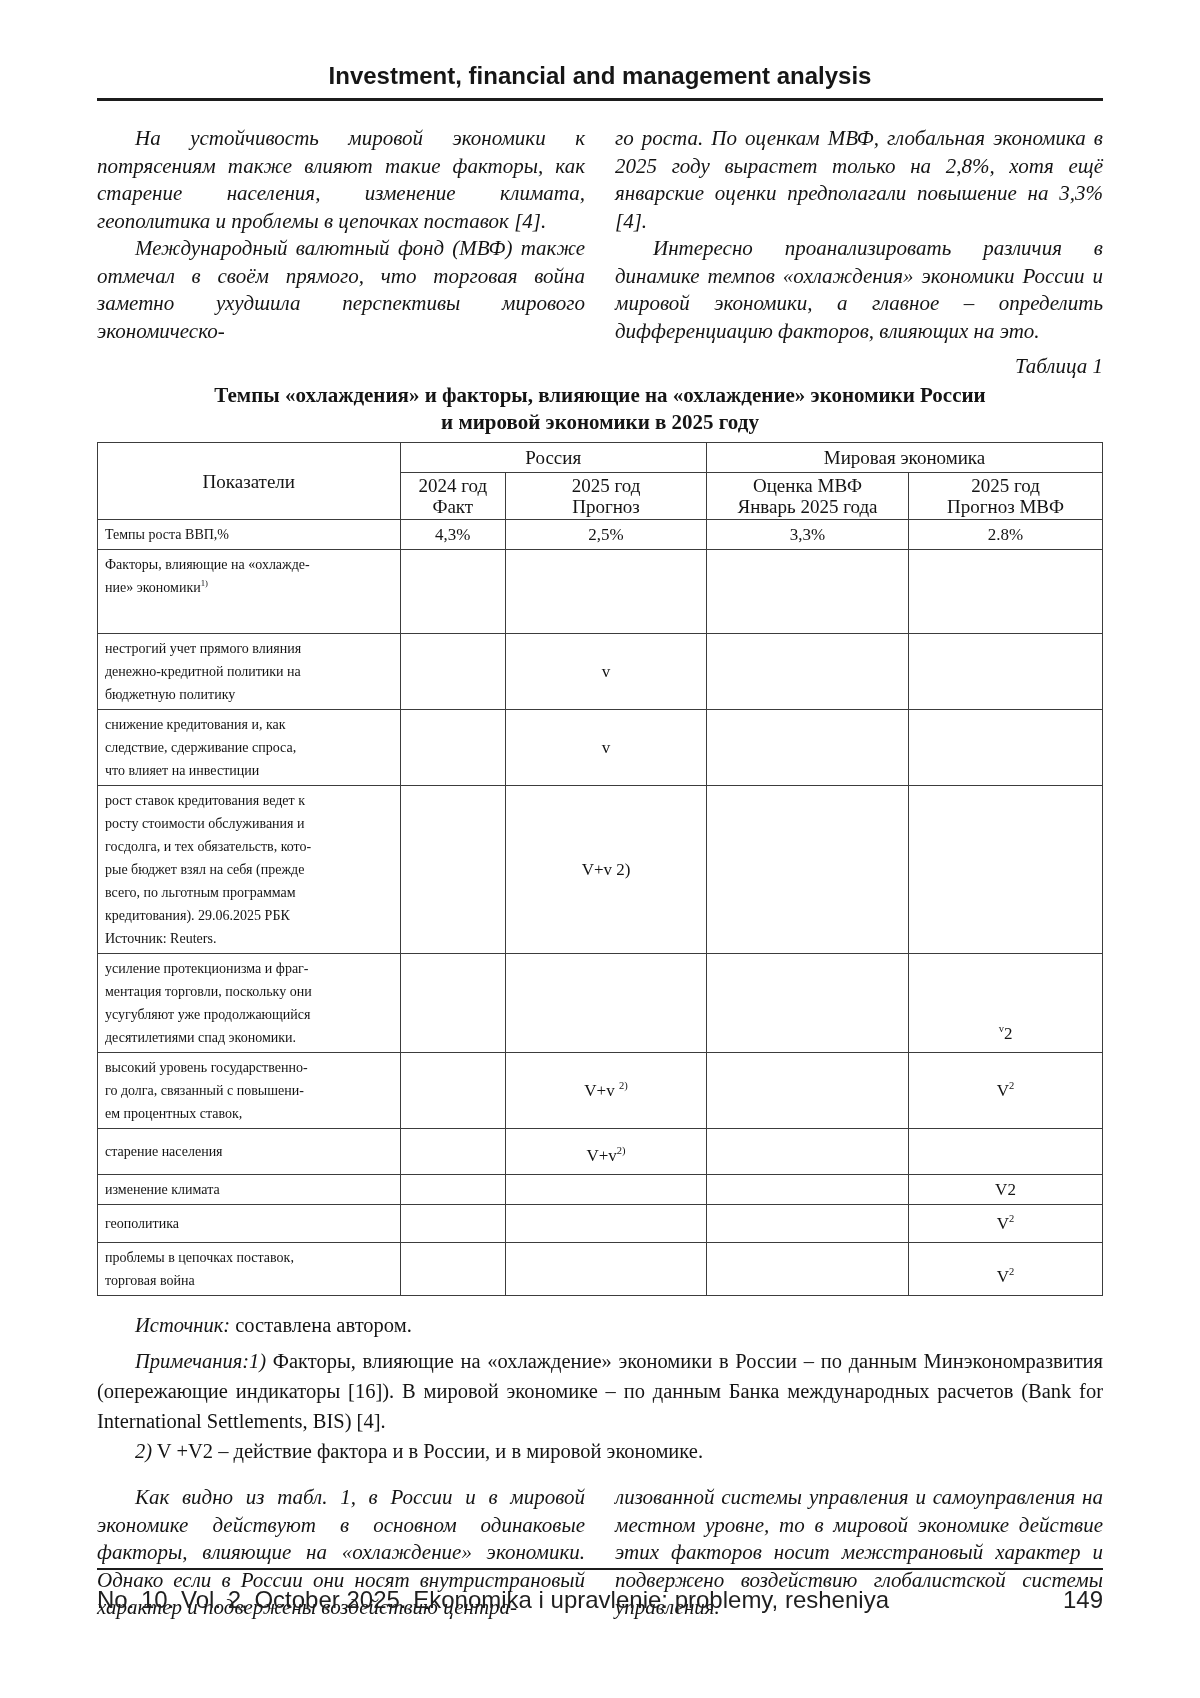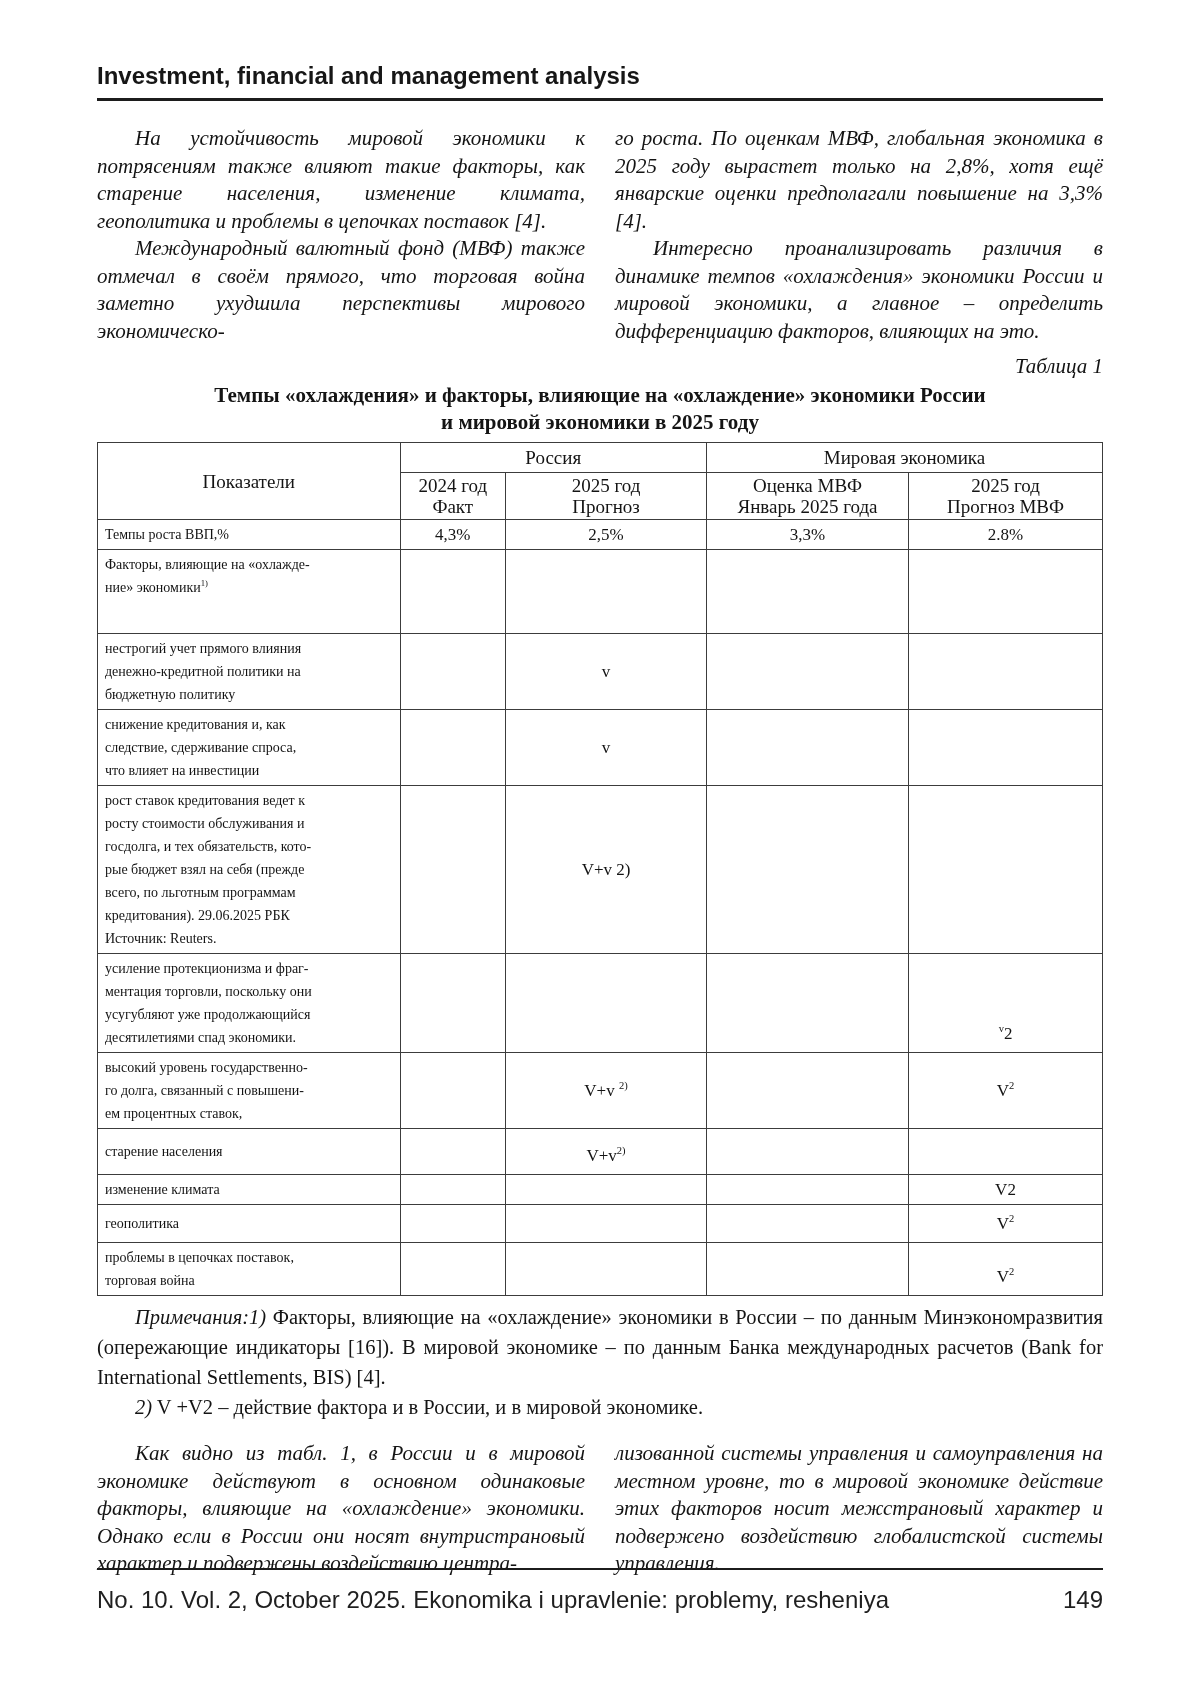--- a/index.html
+++ b/index.html
@@ -9,21 +9,21 @@
     margin:0 auto;
     background:#ffffff;
     color:#141414;
     font-family:"Liberation Serif","DejaVu Serif",serif;
     box-sizing:border-box;
     padding:0 97px;
     overflow:hidden;
   }
   .running-head {
     padding-top:62px;
-    text-align:left;
+    text-align:center;
     font-family:"Liberation Sans","DejaVu Sans",sans-serif;
     font-weight:bold;
     font-size:24px;
     color:#161616;
   }
   .head-rule { border-top:3px solid #1c1c1c; margin-top:8px; }
 
   .twocol { display:flex; gap:30px; margin-top:24px; }
   .col { flex:1; min-width:0;font-style:italic; }
   p.body-p { margin:0; font-size:21px; line-height:27.5px; text-align:justify; }
@@ -206,20 +206,21 @@
         <td class="lbl">проблемы в цепочках поставок,
 торговая война</td>
         <td class="val"></td>
         <td class="val"></td>
         <td class="val"></td>
         <td class="val low">V<sup>2</sup></td>
       </tr>
     </tbody>
   </table>
 
+  <p class="note src"><i>Источник:</i><span> составлена автором.</span></p>
   <p class="note n1"><i>Примечания:1)</i><span> Факторы, влияющие на «охлаждение» экономики в России – по данным Минэкономразвития (опережающие индикаторы [16]). В мировой экономике – по данным Банка международных расчетов (Bank for International Settlements, BIS) [4].</span></p>
   <p class="note n2"><i>2)</i><span> V +V2 – действие фактора и в России, и в мировой экономике.</span></p>
 
   <div class="twocol lower">
     <div class="col">
       <p class="body-p indent">Как видно из табл. 1, в России и в мировой экономике действуют в основном одинаковые факторы, влияющие на «охлаждение» экономики. Однако если в России они носят внутристрановый характер и подвержены воздействию центра-</p>
     </div>
     <div class="col">
       <p class="body-p">лизованной системы управления и самоуправления на местном уровне, то в мировой экономике действие этих факторов носит межстрановый характер и подвержено воздействию глобалистской системы управления.</p>
     </div>

